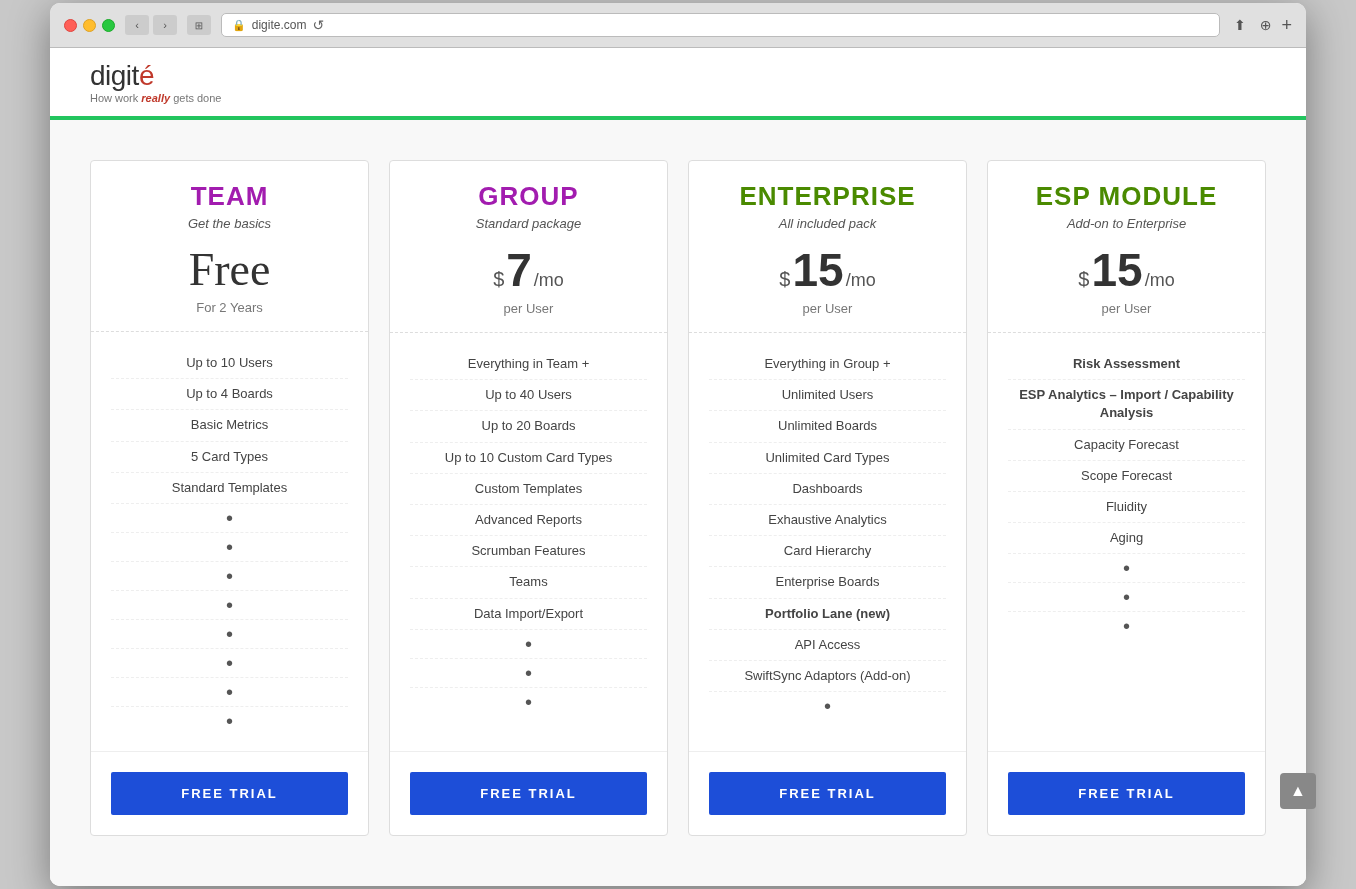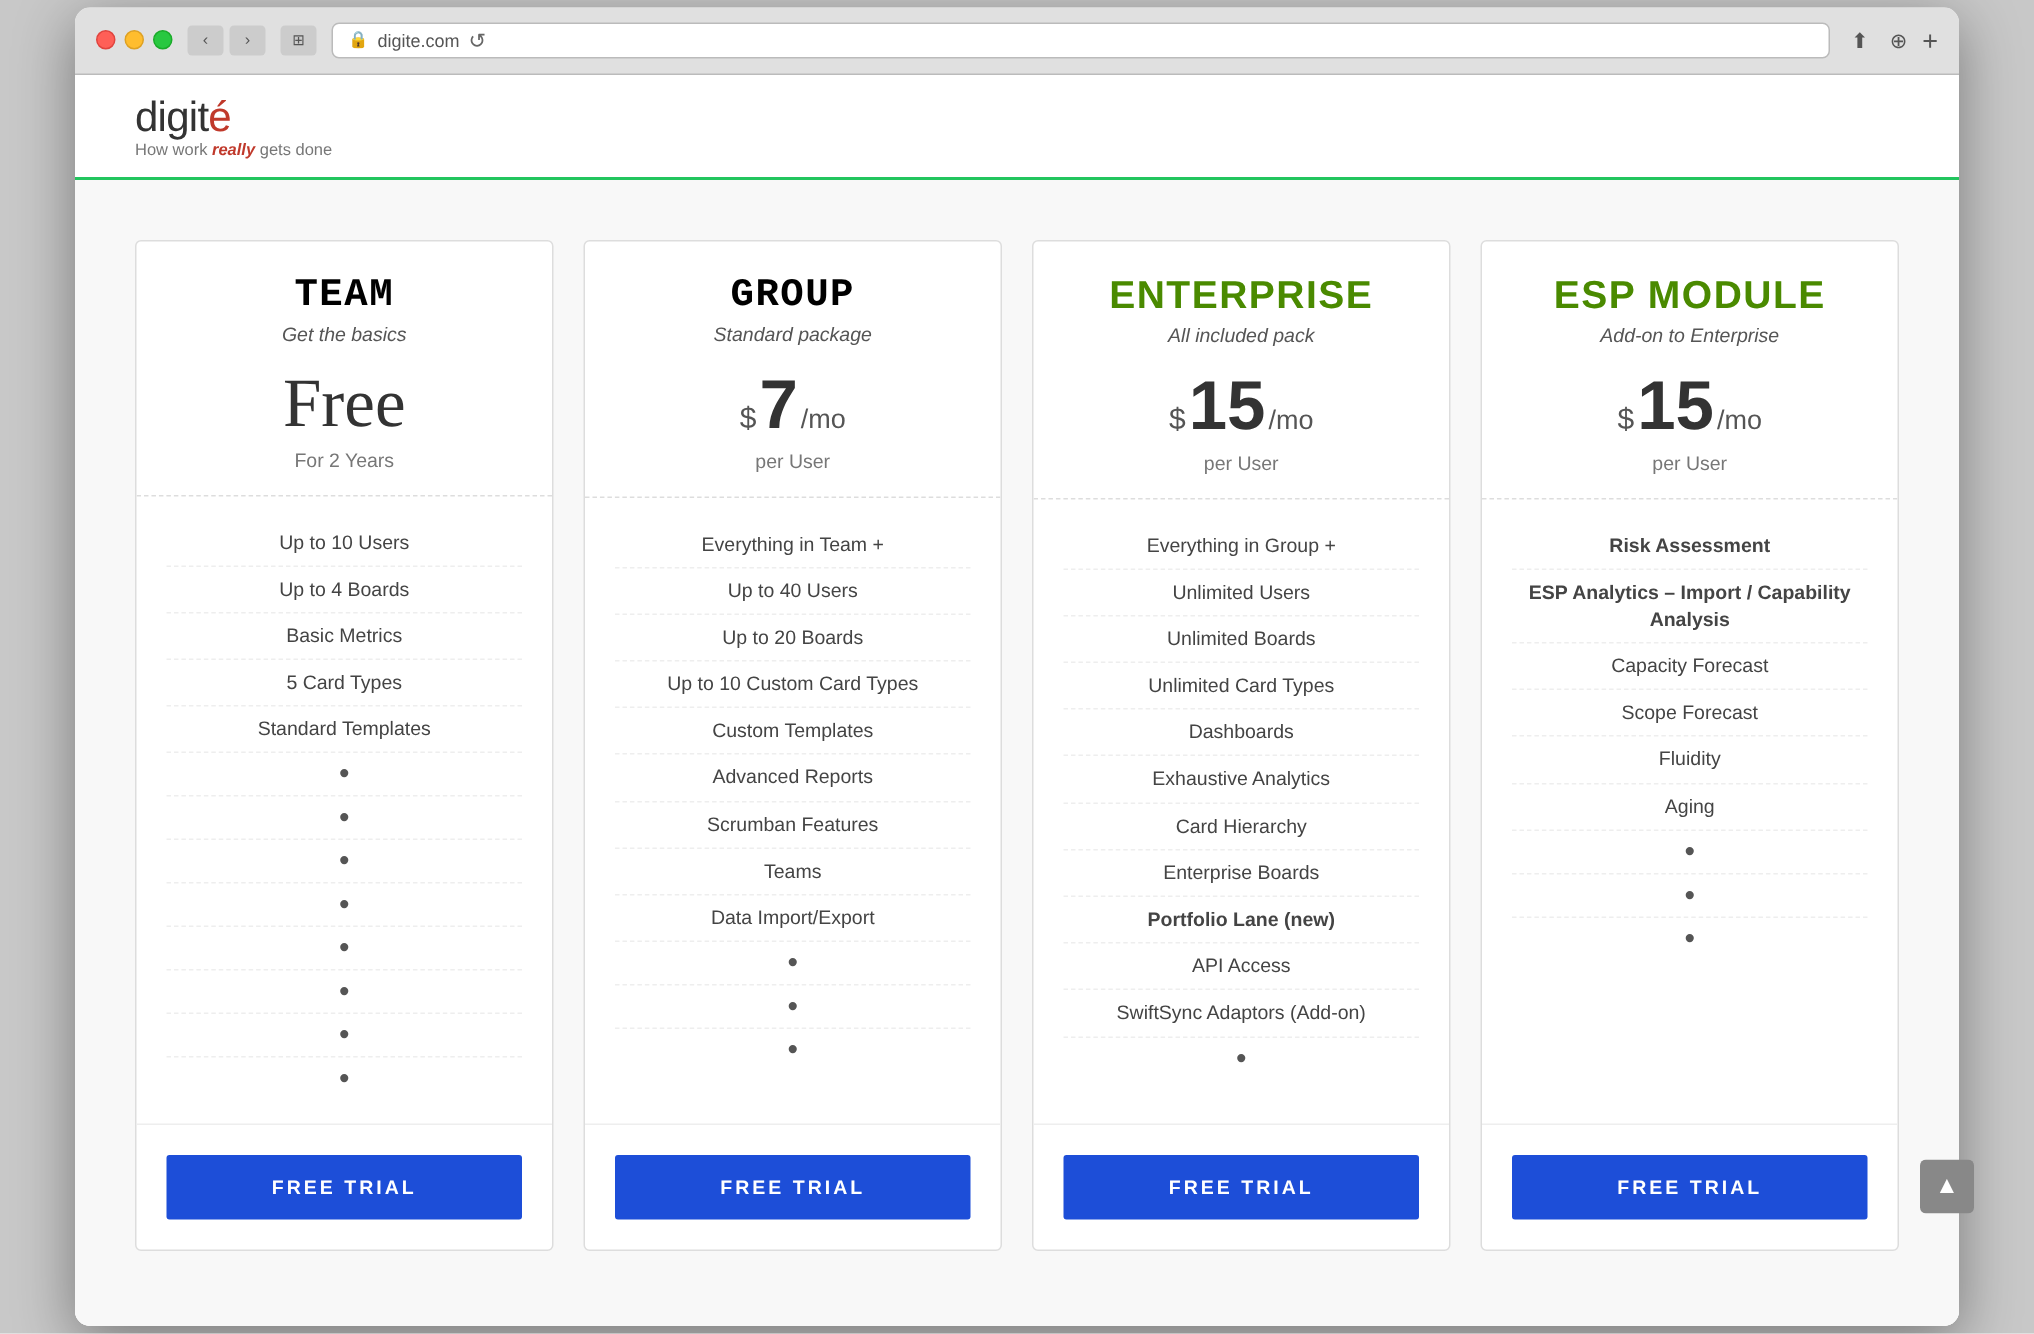--- a/index.html
+++ b/index.html
@@ -117,21 +117,21 @@
     
     .website {
       background: white;
     }
 
     
     .top-nav {
       display: flex;
       align-items: center;
       padding: 12px 40px;
-      border-bottom: 2px solid #22c55e;
+      border-bottom: 4px solid #22c55e;
       background: white;
     }
     .logo-area {
       display: flex;
       flex-direction: column;
       margin-right: auto;
     }
     .logo-text {
       font-size: 28px;
       font-weight: 300;
@@ -193,21 +193,21 @@
       border-bottom: 1px dashed #ddd;
     }
 
     .plan-name {
       font-size: 26px;
       font-weight: 700;
       letter-spacing: 1px;
       text-transform: uppercase;
       margin-bottom: 4px;
     }
-    .plan-name.green { color: #000000; font-family: Liberation Mono, monospace; }
+    .plan-name.green { color: #a21caf; }
     .plan-name.dark-green { color: #4a8a00; }
 
     .plan-tagline {
       font-size: 13px;
       color: #555;
       font-style: italic;
       margin-bottom: 12px;
     }
 
     .price-display {

